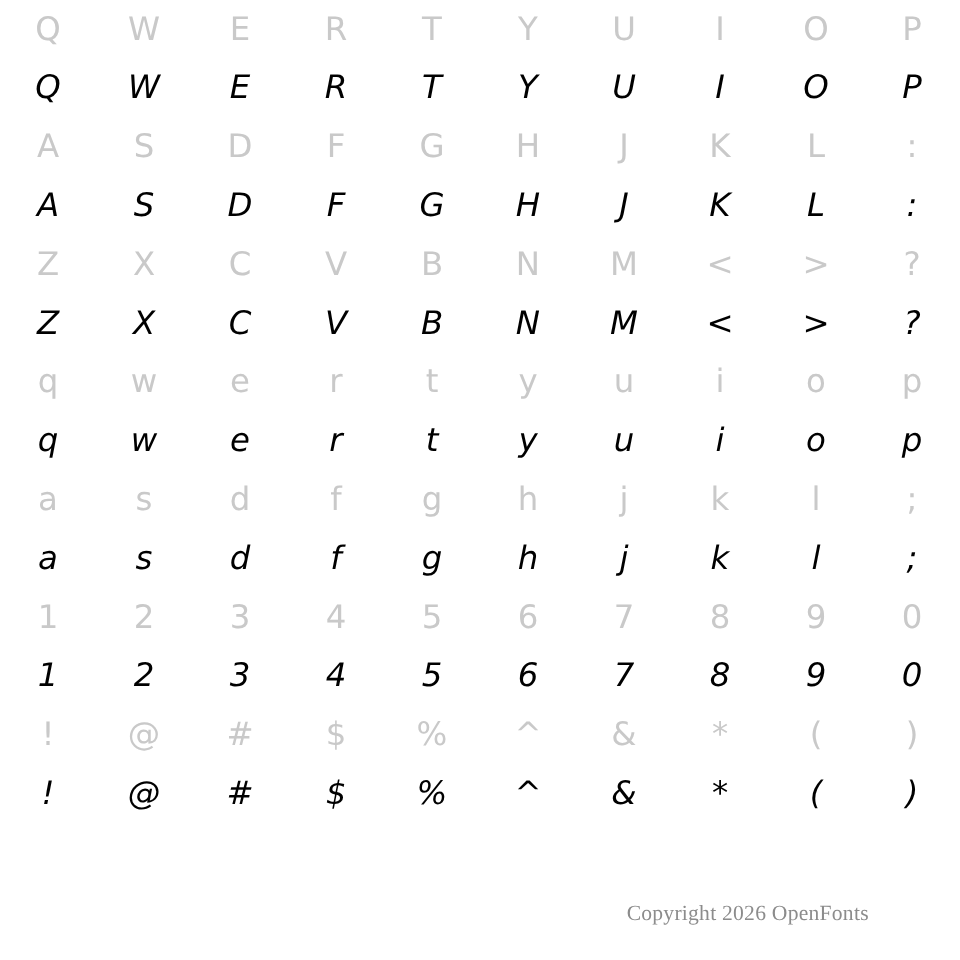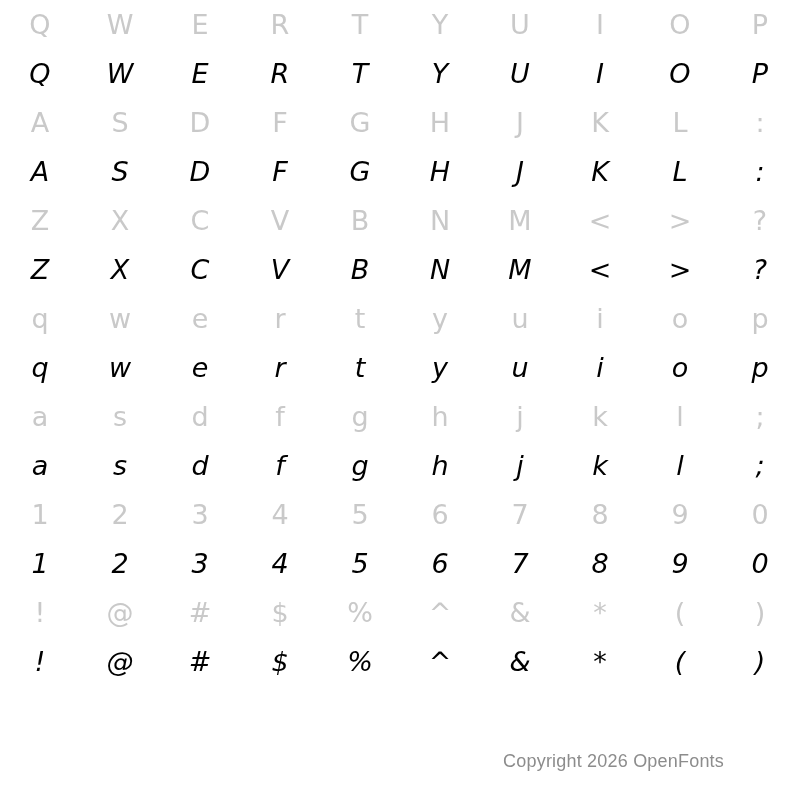--- a/index.html
+++ b/index.html
@@ -50,21 +50,21 @@
   }
   .pair {
     margin-bottom: 0px;
   }
   .footer {
     position: absolute;
     right: 76px;
     bottom: 28px;
     font-size: 18px;
     color: #8c8c8c;
-    font-family: Liberation Sans, sans-serif;
+    font-family: Liberation Serif, serif;
     letter-spacing: 0.2px;
   }
 </style>
 </head>
 <body>
 
 <div class="sheet">
 
   <div class="grid">
 

